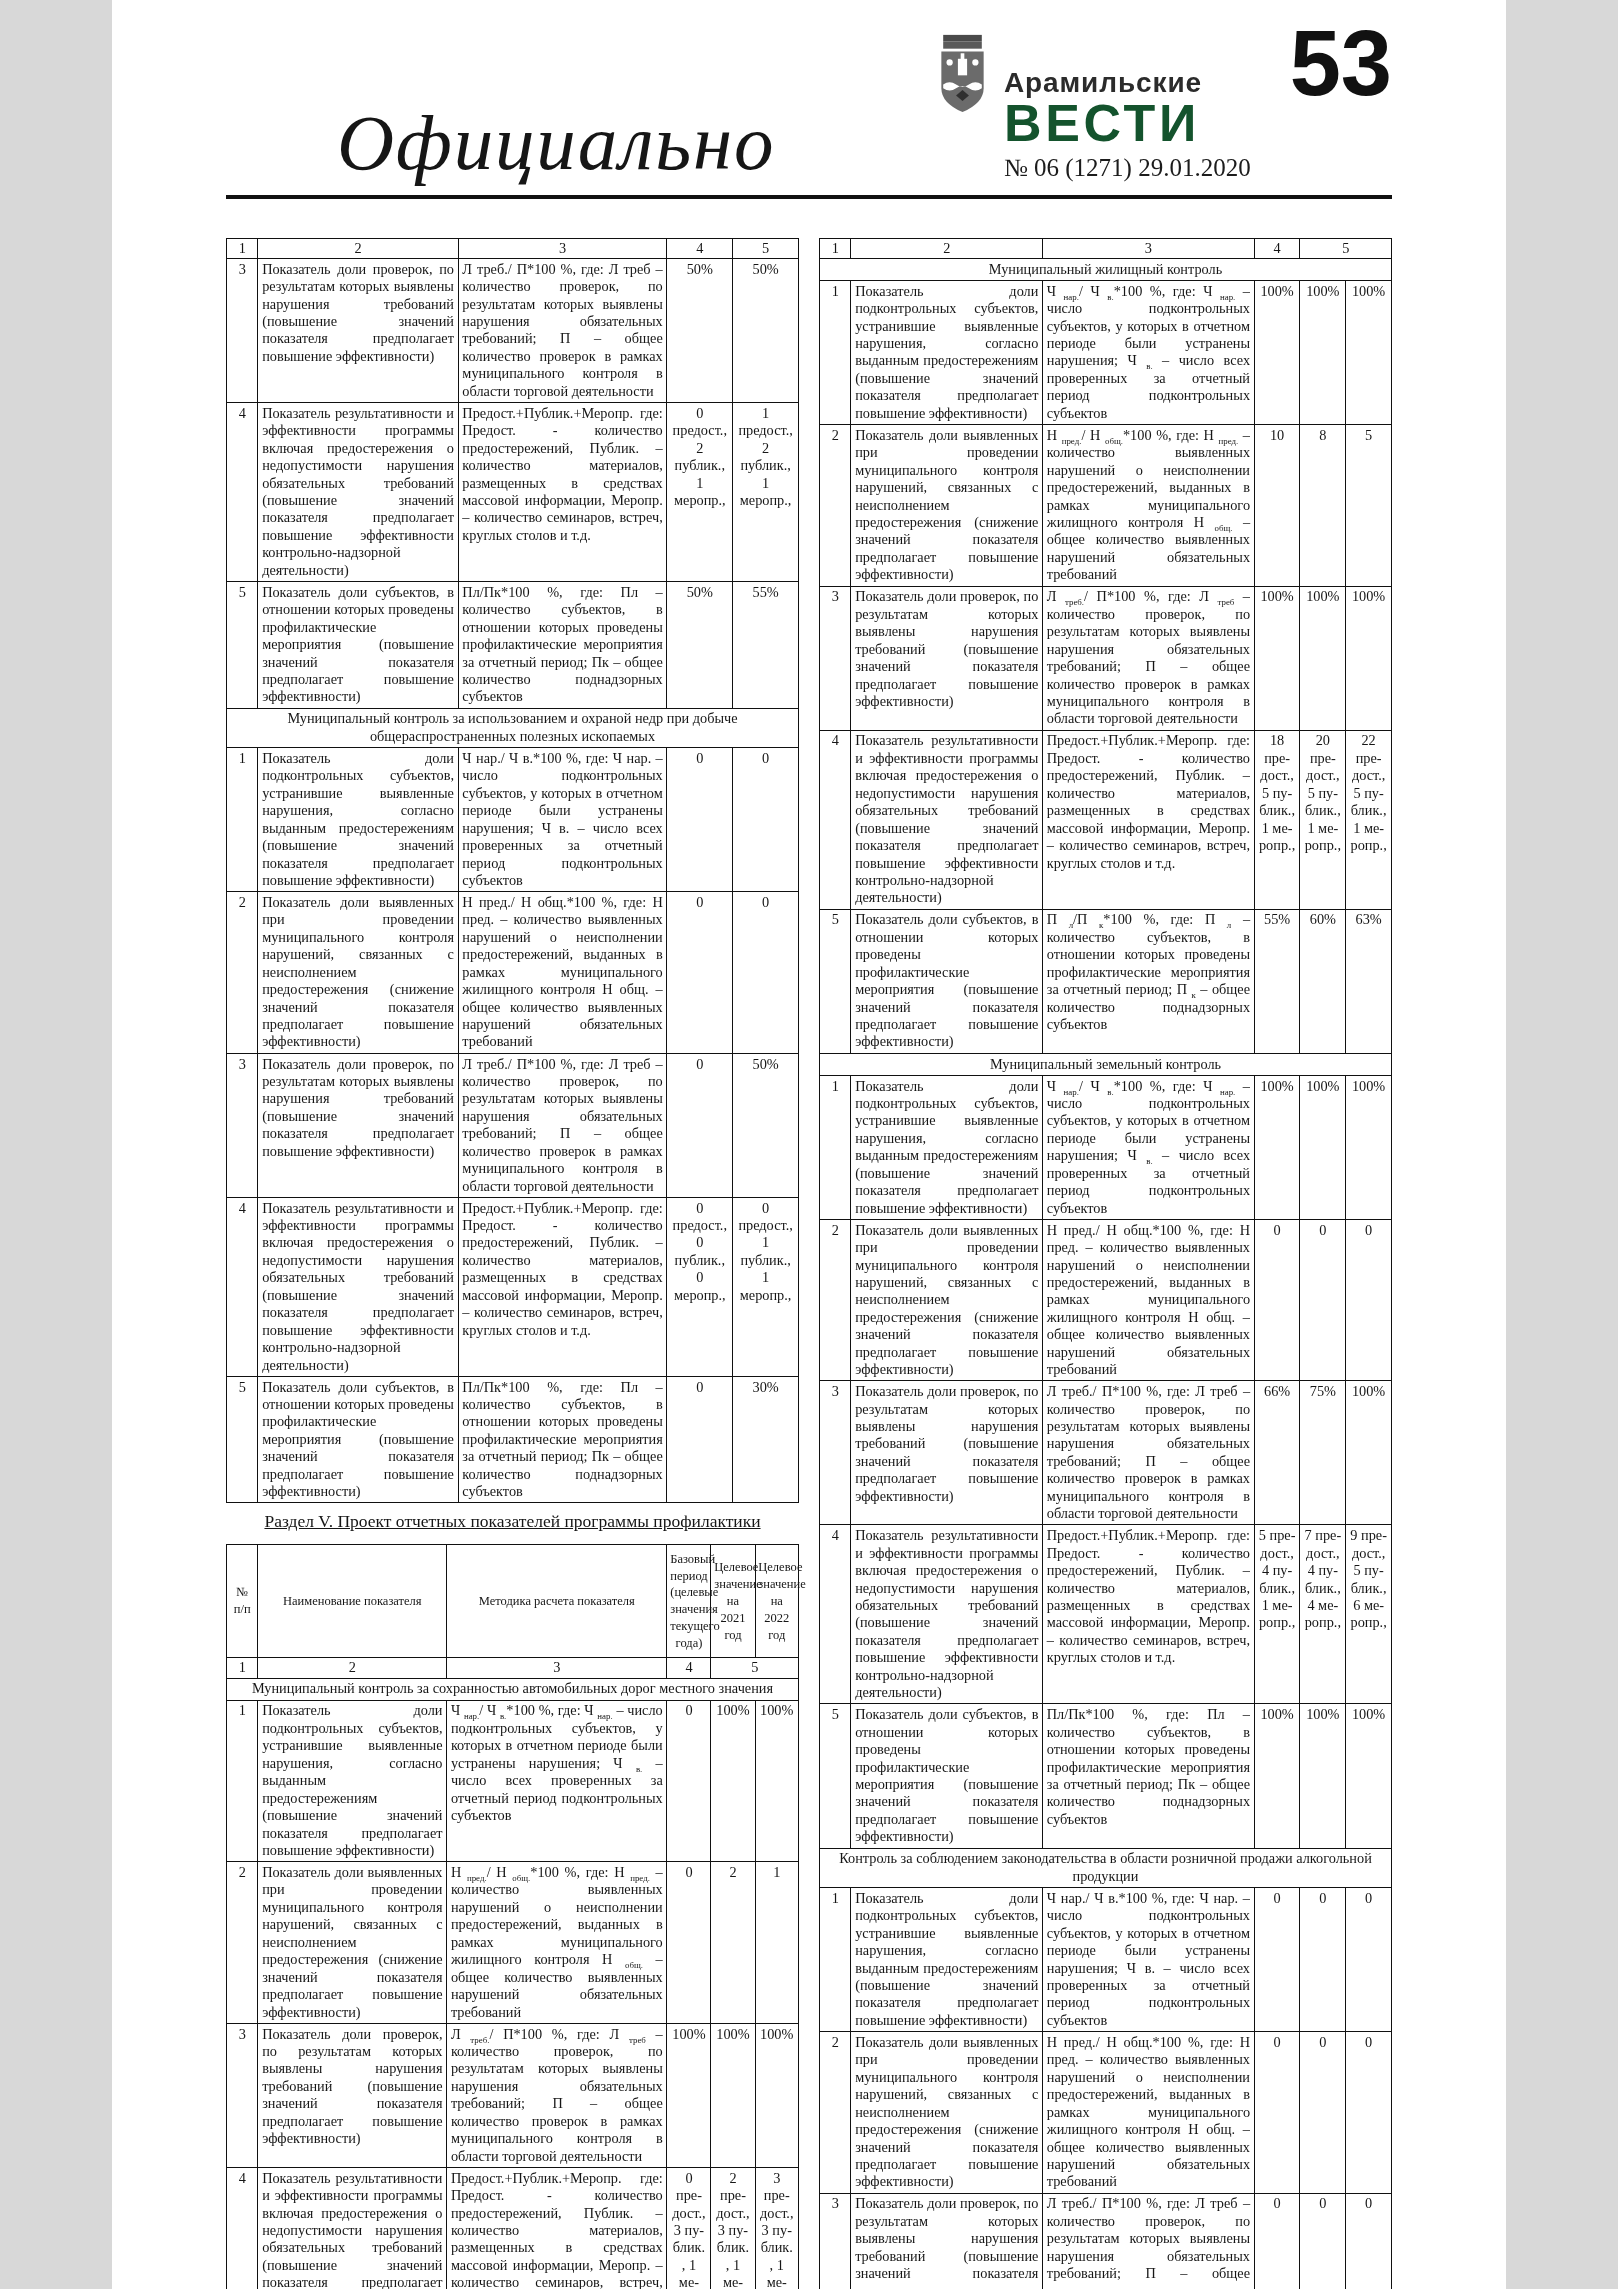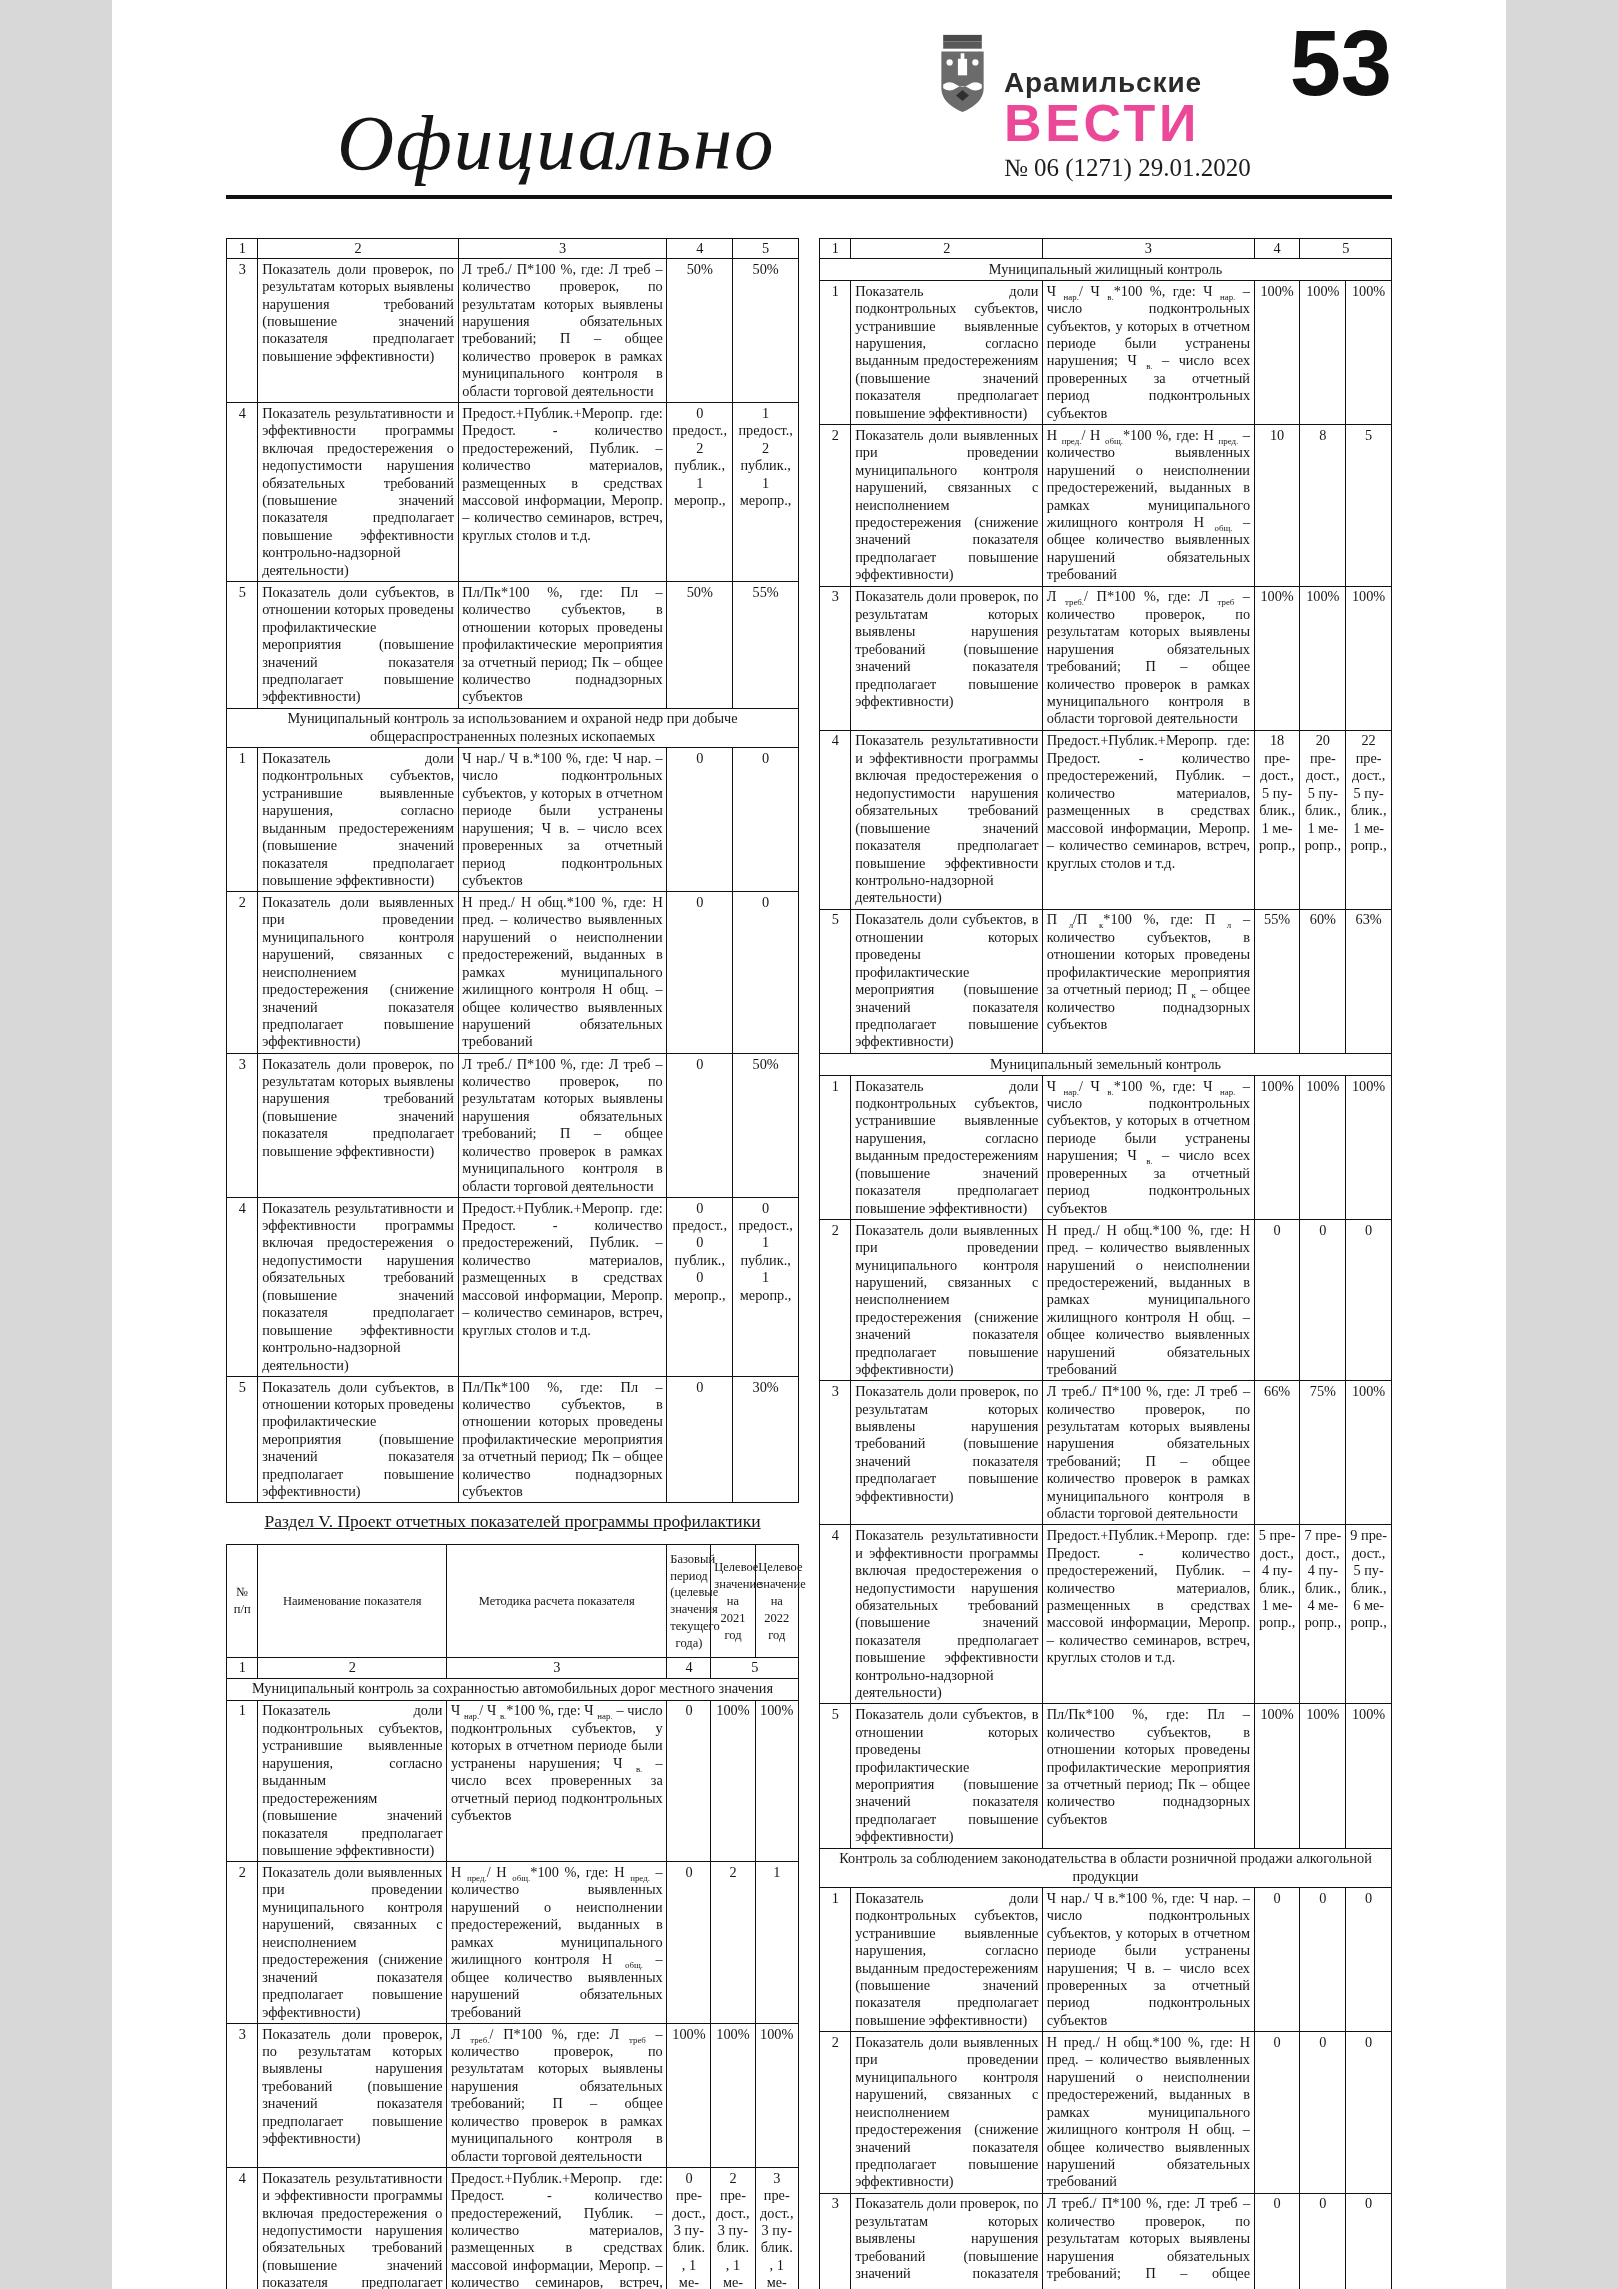--- a/index.html
+++ b/index.html
@@ -12,21 +12,21 @@
   .masthead{display:flex;align-items:flex-end;height:138px;}
   .paper-title{
     font-style:italic;font-weight:500;font-size:79px;line-height:1;
     margin:0 0 0 111px;letter-spacing:1.8px;
   }
   .mast-spacer{flex:1 1 auto;}
   .brand{display:flex;align-items:flex-start;gap:13px;}
   .arms{width:57px;height:81px;flex:0 0 auto;margin-top:5.5px;}
   .brand-text{display:flex;flex-direction:column;align-items:flex-start;margin-top:40px;}
   .brand-top{font-family:"Liberation Sans","DejaVu Sans",sans-serif;font-weight:700;font-size:28px;color:#2b2b2b;letter-spacing:0.9px;}
-  .brand-main{font-family:"Liberation Sans","DejaVu Sans",sans-serif;font-weight:700;font-size:52px;line-height:.95;color:#ec4899;letter-spacing:3.7px;}
+  .brand-main{font-family:"Liberation Sans","DejaVu Sans",sans-serif;font-weight:700;font-size:52px;line-height:.95;color:#14532d;letter-spacing:3.7px;}
   .issue{font-size:25px;color:#1c1c1c;margin-top:5.5px;white-space:nowrap;}
   .page-num{font-family:"Liberation Sans","DejaVu Sans",sans-serif;font-weight:700;font-size:92px;line-height:.8;margin-left:26px;color:#111;}
   .rule{border:0;height:3.7px;background:#111;margin:13px 0 0 0;}
   
   .cols{display:flex;gap:20px;margin-top:39px;align-items:flex-start;}
   .col{flex:1 1 0;min-width:0;}
   
   table.tbl{width:100%;border-collapse:collapse;table-layout:fixed;font-size:14.3px;line-height:1.22;}
   table.tbl + .sec-title{margin-top:7px;text-decoration:underline;}
   .tbl td,.tbl th{border:1.5px solid #111;vertical-align:top;padding:1.8px 3.7px;box-sizing:border-box;font-weight:400;}

